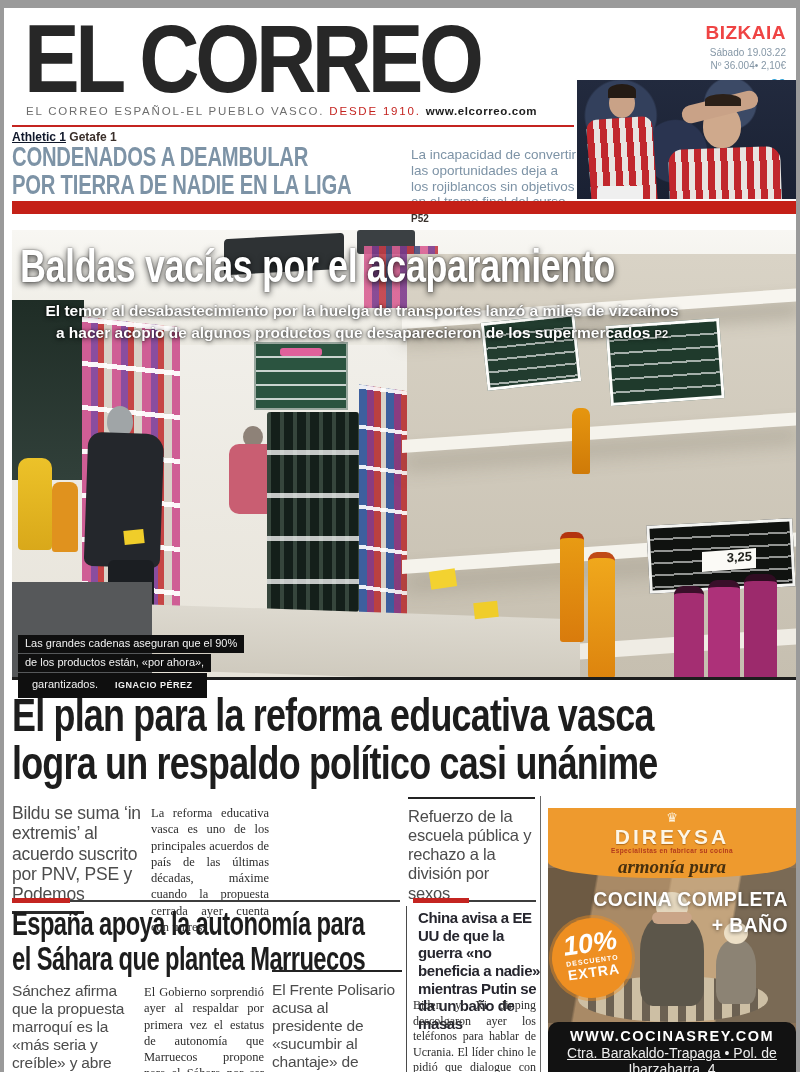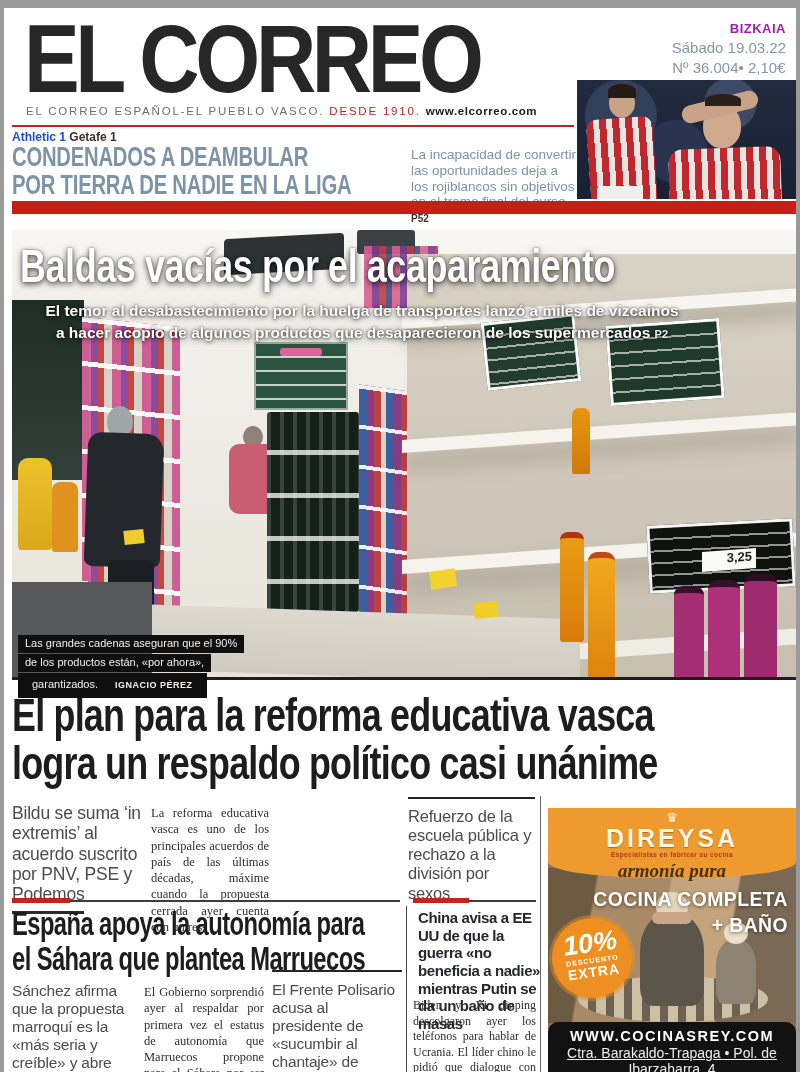--- a/index.html
+++ b/index.html
@@ -4,32 +4,32 @@
 <style>
   html,body{margin:0;padding:0;background:#9a9a9a;}
   .page{position:relative;width:792px;height:1072px;margin:8px auto;background:#ffffff;
         font-family:"Liberation Sans",sans-serif;overflow:hidden;color:#222;}
   .abs{position:absolute;}
 
   
   .logo{left:20px;top:2px;font-size:97px;font-weight:bold;letter-spacing:-5px;color:#272727;
         line-height:1;transform:scaleX(.86);transform-origin:left top;white-space:nowrap;}
   .edblock{right:10px;top:12px;text-align:right;line-height:1.35;}
-  .edname{font-size:13px;font-weight:bold;color:#a21caf;letter-spacing:.5px;}
-  .edmeta{font-size:15px;color:#8597a6;text-align:center;}
+  .edname{font-size:19px;font-weight:bold;color:#ef4444;letter-spacing:.5px;}
+  .edmeta{font-size:10px;color:#8597a6;}
   .voc{font-size:13px;font-weight:bold;color:#d6261f;letter-spacing:.3px;}
   .voc20{font-size:14px;font-weight:bold;color:#2e9fd4;}
   .tagline{left:22px;top:97px;font-size:11.5px;letter-spacing:1.8px;color:#6e6e6e;white-space:nowrap;}
   .tag-red{color:#c42420;}
   .tag-web{color:#1c1c1c;font-weight:bold;letter-spacing:.6px;}
   .redline{left:8px;top:117px;width:562px;height:2px;background:#c42420;}
 
   
   .kicker{left:8px;top:122px;font-size:12px;font-weight:bold;white-space:nowrap;}
-  .k-home{color:#1d4ed8;}
+  .k-home{color:#0f172a;text-decoration:underline;}
   .k-away{color:#3a2f2a;}
   .sporthead{left:8px;top:135px;font-size:27px;font-weight:bold;color:#7d93a6;line-height:1.05;
              letter-spacing:-.3px;transform:scaleX(.75);transform-origin:left top;white-space:nowrap;}
   .sportsum{left:407px;top:139px;width:166px;font-size:13.5px;color:#7d93a6;line-height:1.17;}
   .pref{font-weight:bold;color:#38302b;font-size:10px;}
   .fphoto{left:573px;top:72px;width:219px;height:119px;overflow:hidden;
           background:radial-gradient(circle at 20% 30%,#33405c 0 18%,transparent 19%),
                      radial-gradient(circle at 70% 20%,#3c4a66 0 14%,transparent 15%),
                      radial-gradient(circle at 45% 60%,#2a3450 0 22%,transparent 23%),
                      linear-gradient(#222a3e,#1a2133);}
@@ -82,21 +82,21 @@
   .chihead{left:414px;top:901px;width:124px;font-size:15px;font-weight:bold;color:#26262e;
            line-height:1.18;letter-spacing:-.4px;}
   .chibody{left:409px;top:990px;width:123px;font-size:12px;}
 
   
   .ad{left:544px;top:800px;width:248px;height:264px;overflow:hidden;background:#8a7257;}
   .adtop{position:absolute;left:0;top:0;width:248px;height:70px;background:#ee9a2e;
          border-radius:0 0 45% 45%/0 0 16px 16px;text-align:center;z-index:3;}
   .crown{display:inline-block;color:#fdf4e0;font-size:13px;line-height:1;margin-top:3px;}
   .crown::before{content:"♛";}
-  .adbrand{font-size:25px;font-weight:bold;color:#fdf6e6;letter-spacing:3px;line-height:1;
+  .adbrand{font-size:21px;font-weight:bold;color:#fdf6e6;letter-spacing:3px;line-height:1;
            text-shadow:0 1px 1px rgba(120,60,0,.5);}
   .adtag{font-size:6.5px;font-weight:bold;color:#b23a1c;letter-spacing:.4px;}
   .adslogan{font-family:"Liberation Serif",serif;font-style:italic;font-weight:bold;font-size:19px;
             color:#47300f;margin-top:2px;}
   .adphoto{position:absolute;left:0;top:60px;width:248px;height:155px;
            background:linear-gradient(100deg,#6d5a43 0 18%,#a98a66 19% 45%,#c3a47d 46% 70%,#7a6a55 71% 100%);}
   .adoffer{position:absolute;right:8px;top:78px;width:235px;text-align:right;z-index:4;color:#fff;
            font-weight:bold;font-size:21px;letter-spacing:.5px;line-height:1.25;
            text-shadow:0 1px 4px rgba(0,0,0,.55);transform:scaleX(.92);transform-origin:right top;white-space:nowrap;}
   .badge{position:absolute;left:4px;top:110px;width:80px;height:80px;background:#ee8f22;border-radius:50%;

